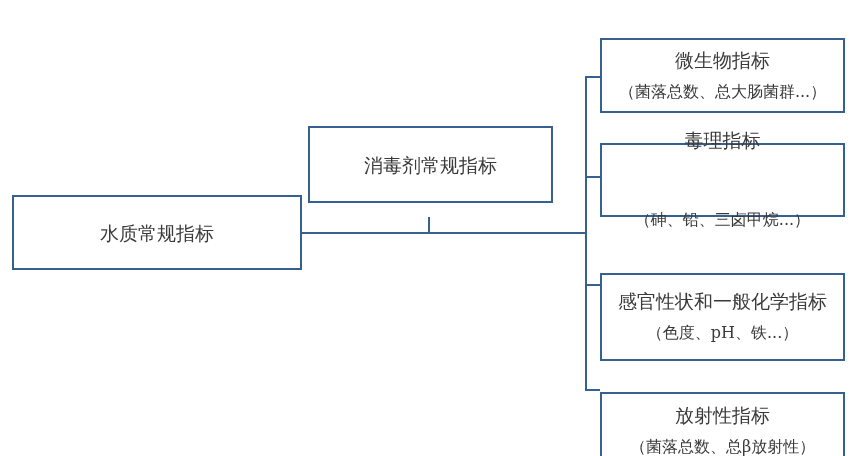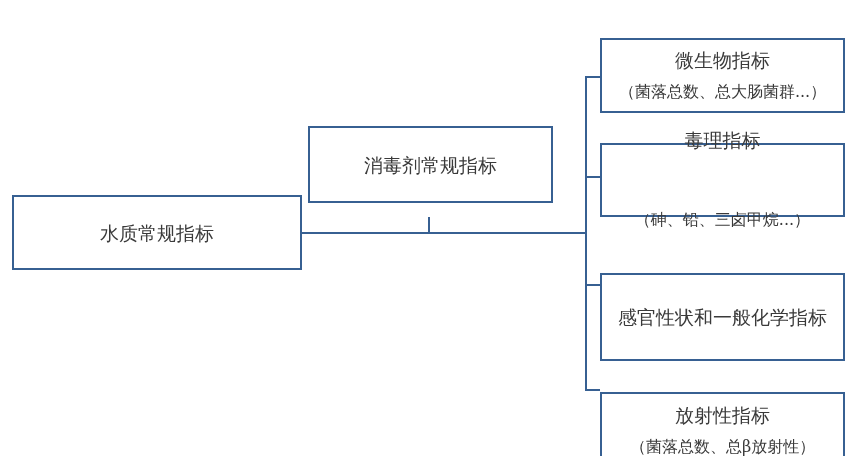--- a/index.html
+++ b/index.html
@@ -79,20 +79,21 @@
     <div class="subtitle">（菌落总数、总大肠菌群...）</div>
   </div>
 
   <div class="box leaf1">
     <div class="title">毒理指标</div>
     <div class="subtitle">（砷、铅、三卤甲烷...）</div>
   </div>
 
   <div class="box leaf2">
     <div class="title">感官性状和一般化学指标</div>
+    <div class="subtitle">（色度、pH、铁...）</div>
   </div>
 
   <div class="box leaf3">
     <div class="title">放射性指标</div>
     <div class="subtitle">（菌落总数、总β放射性）</div>
   </div>
 
 </div>
 
 </body></html>

